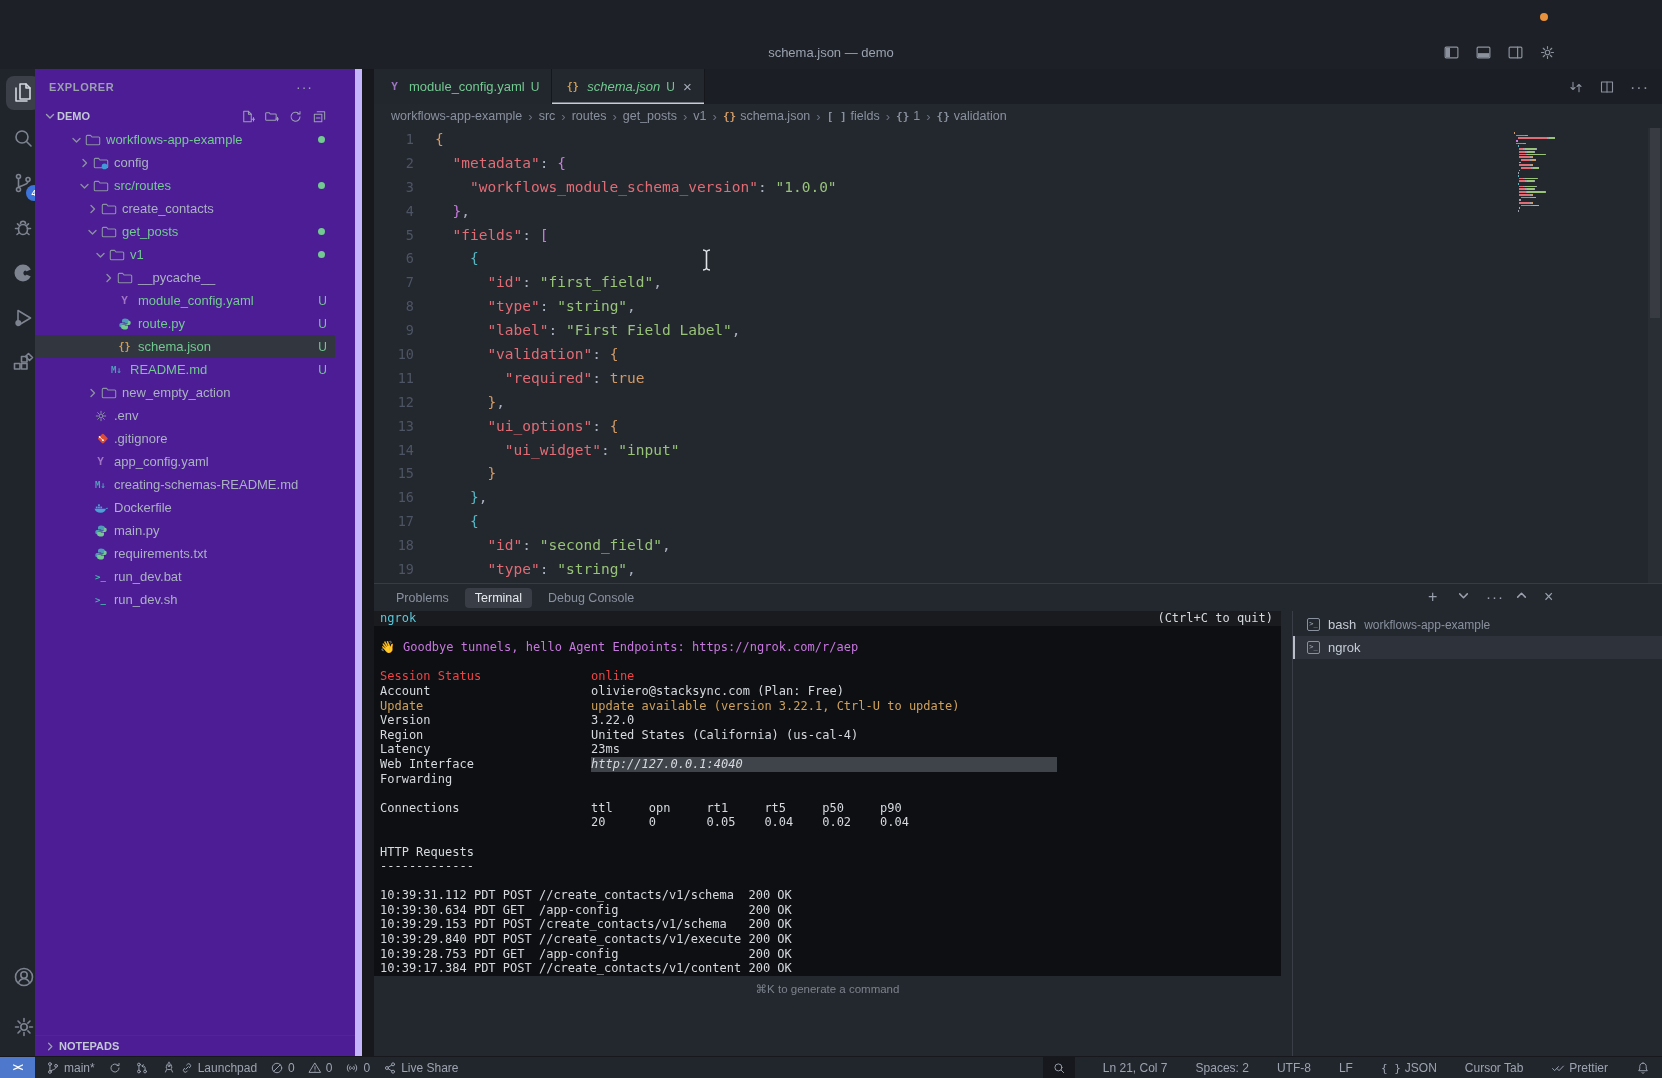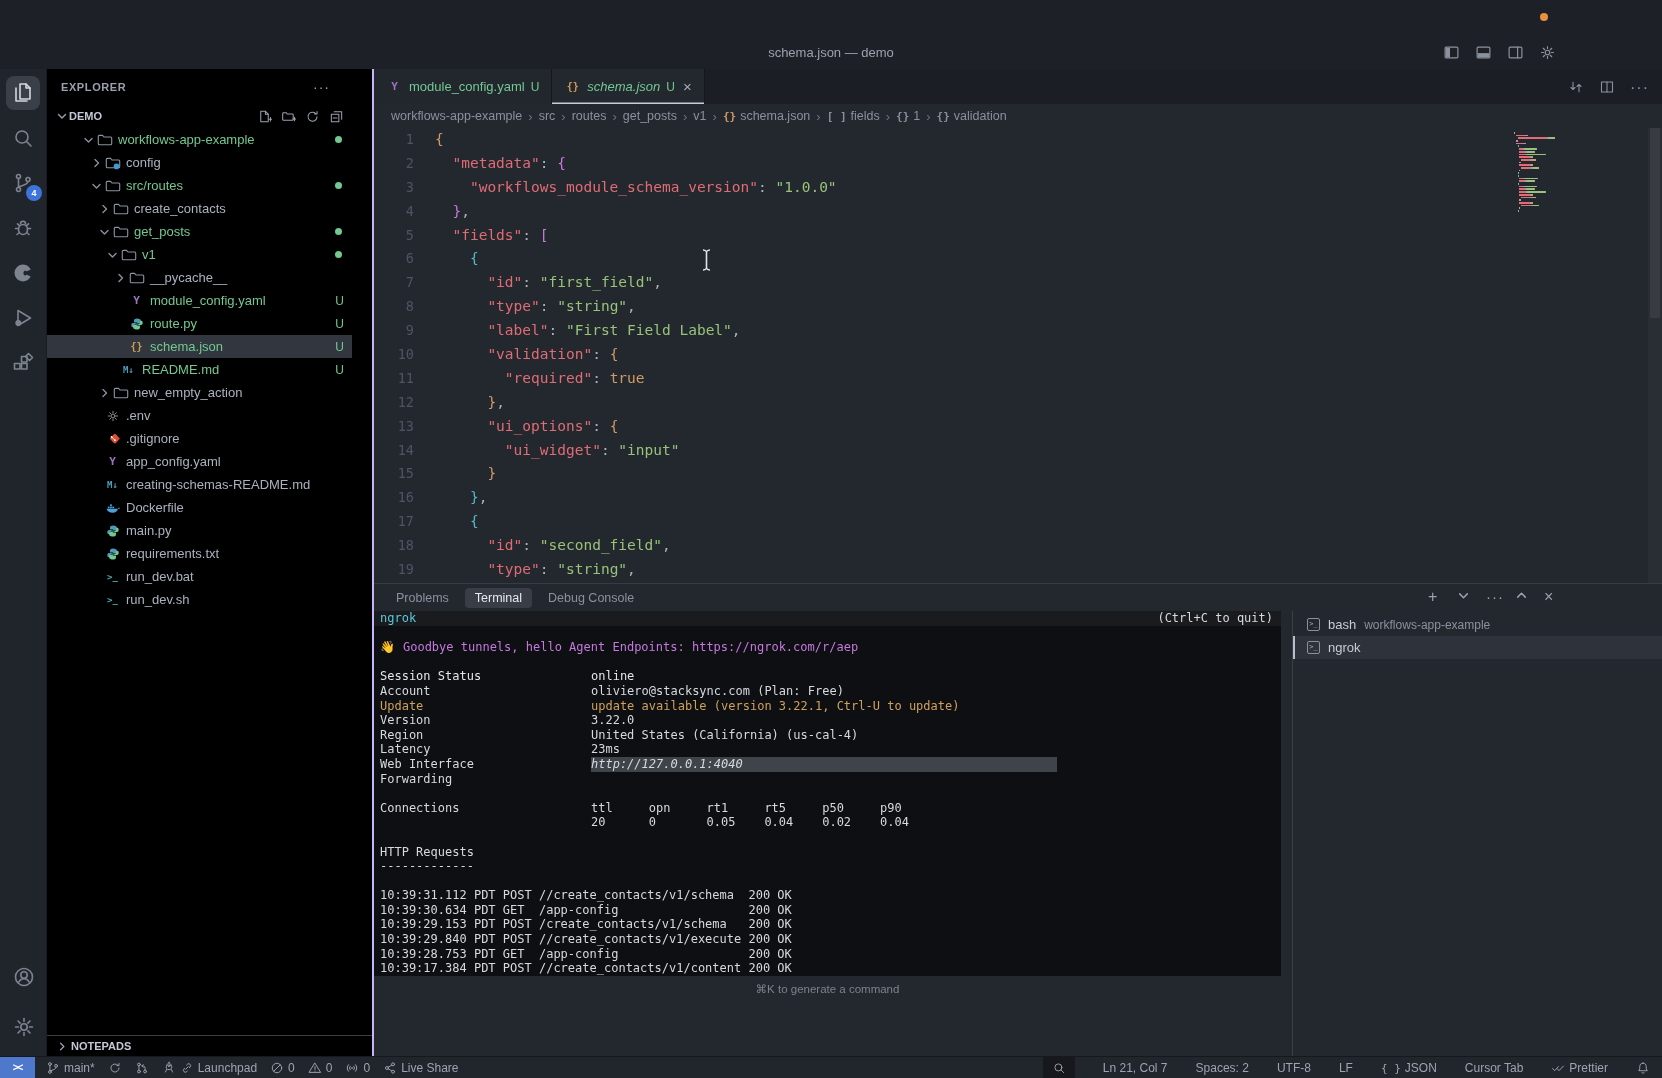--- a/index.html
+++ b/index.html
@@ -16,21 +16,21 @@
   
   .activitybar { position:absolute; left:0; top:69px; width:47px; height:987px; background:#20242b; border-right:1px solid #191c21; }
   .ab-top { display:flex; flex-direction:column; align-items:center; padding-top:7px; gap:11px; }
   .ab-bottom { position:absolute; bottom:12px; left:0; width:47px; display:flex; flex-direction:column; align-items:center; gap:16px; }
   .ab-item { width:34px; height:34px; border-radius:8px; display:flex; align-items:center; justify-content:center; color:#7d8490; position:relative; cursor:pointer; }
   .ab-item.active { background:#3a3f48; color:#d4d8df; }
   .ab-item .ic { width:24px; height:24px; display:block; }
   .ab-badge { position:absolute; right:-2px; bottom:-1px; min-width:16px; height:16px; border-radius:50%; background:#3d74db; color:#fff; font-size:9px; font-weight:bold; display:flex; align-items:center; justify-content:center; }
 
   
-  .sidebar { position:absolute; left:47px; top:69px; width:327px; height:987px; background:#000000; border-right:2px solid #c4b5fd; }
+  .sidebar { position:absolute; left:35px; top:69px; width:327px; height:987px; background:#4c1d95; border-right:7px solid #c4b5fd; }
   .sb-head { height:35px; display:flex; align-items:center; padding:0 14px; }
   .sb-title { font-size:11px; letter-spacing:.6px; color:#9aa1ad; font-weight:bold; }
   .sb-more { margin-left:auto; margin-right:28px; color:#9aa1ad; font-size:14px; letter-spacing:1px; cursor:pointer; }
   .sb-section { height:24px; display:flex; align-items:center; padding:0 6px 0 8px; font-size:11px; font-weight:bold; color:#c3c9d4; }
   .sb-section .chev { width:14px; height:12px; color:#9aa1ad; }
   .sb-actions { margin-left:auto; display:flex; gap:9px; color:#9aa1ad; padding-right:22px; }
   .sb-actions .ic { width:15px; height:15px; display:inline-block; cursor:pointer; }
   .trow { height:23px; display:flex; align-items:center; font-size:13px; margin-right:20px; cursor:pointer; }
   .trow.sel { background:#31363f; }
   .tchev { width:15px; height:12px; flex:none; color:#8a919e; }
@@ -77,21 +77,21 @@
   .ptab { padding:3px 10px; font-size:12.5px; color:#8a919e; border-radius:4px; cursor:pointer; }
   .ptab.active { background:#383d46; color:#e6e9ee; }
   .panel-actions { position:absolute; right:105px; top:4px; display:flex; align-items:center; gap:16px; color:#9aa1ad; font-size:15px; }
   .panel-actions .ic { width:13px; height:13px; display:inline-block; cursor:pointer; }
   .panel-actions .tx { cursor:pointer; line-height:13px; }
   .term { position:absolute; left:0; top:27px; width:907px; height:365px; background:#0d0f13; font-family:"DejaVu Sans Mono",monospace; font-size:12px; color:#d6d9de; padding-left:6px; cursor:text; }
   .trm { height:14.6px; line-height:14.6px; white-space:pre; display:flex; }
   .trm .lbl { width:211px; flex:none; }
   .trm.titlerow { background:rgba(255,255,255,.05); margin-left:-6px; padding-left:6px; padding-right:8px; }
   .trm.titlerow .rt { margin-left:auto; }
-  .tc-cyan{color:#5ac8dc} .tc-green{color:#e5e5e5} .tc-yellow{color:#cfa15c} .tc-mag{color:#c678dd}
+  .tc-cyan{color:#5ac8dc} .tc-green{color:#ef4444} .tc-yellow{color:#cfa15c} .tc-mag{color:#c678dd}
   .selval { background:#3f444b; display:inline-block; width:466px;font-style:italic; }
   .term-hint { position:absolute; left:0; top:398px; width:907px; text-align:center; font-size:11.5px; color:#7c828c; }
   .term-side { position:absolute; left:918px; top:27px; right:0; bottom:0; border-left:1px solid #3a3f47; padding-top:2px; }
   .ts-row { height:23px; display:flex; align-items:center; gap:8px; padding-left:14px; font-size:13px; color:#c6ccd6; cursor:pointer; }
   .ts-row.active { background:#2d323b; box-shadow:inset 2px 0 0 #b9bec8; }
   .ts-detail { color:#8a919e; font-size:12px; }
   .term-ic { border:1px solid #8a919e; border-radius:2px; font-family:"DejaVu Sans Mono",monospace; font-size:7px; width:13px; height:13px; display:inline-flex; align-items:flex-start; justify-content:center; color:#aab2bf; line-height:11px; }
 
   
   .statusbar { position:absolute; left:0; top:1056px; width:1662px; height:22px; background:#21252c; border-top:1px solid #16181d; display:flex; align-items:center; font-size:12px; color:#9da4b0; }

